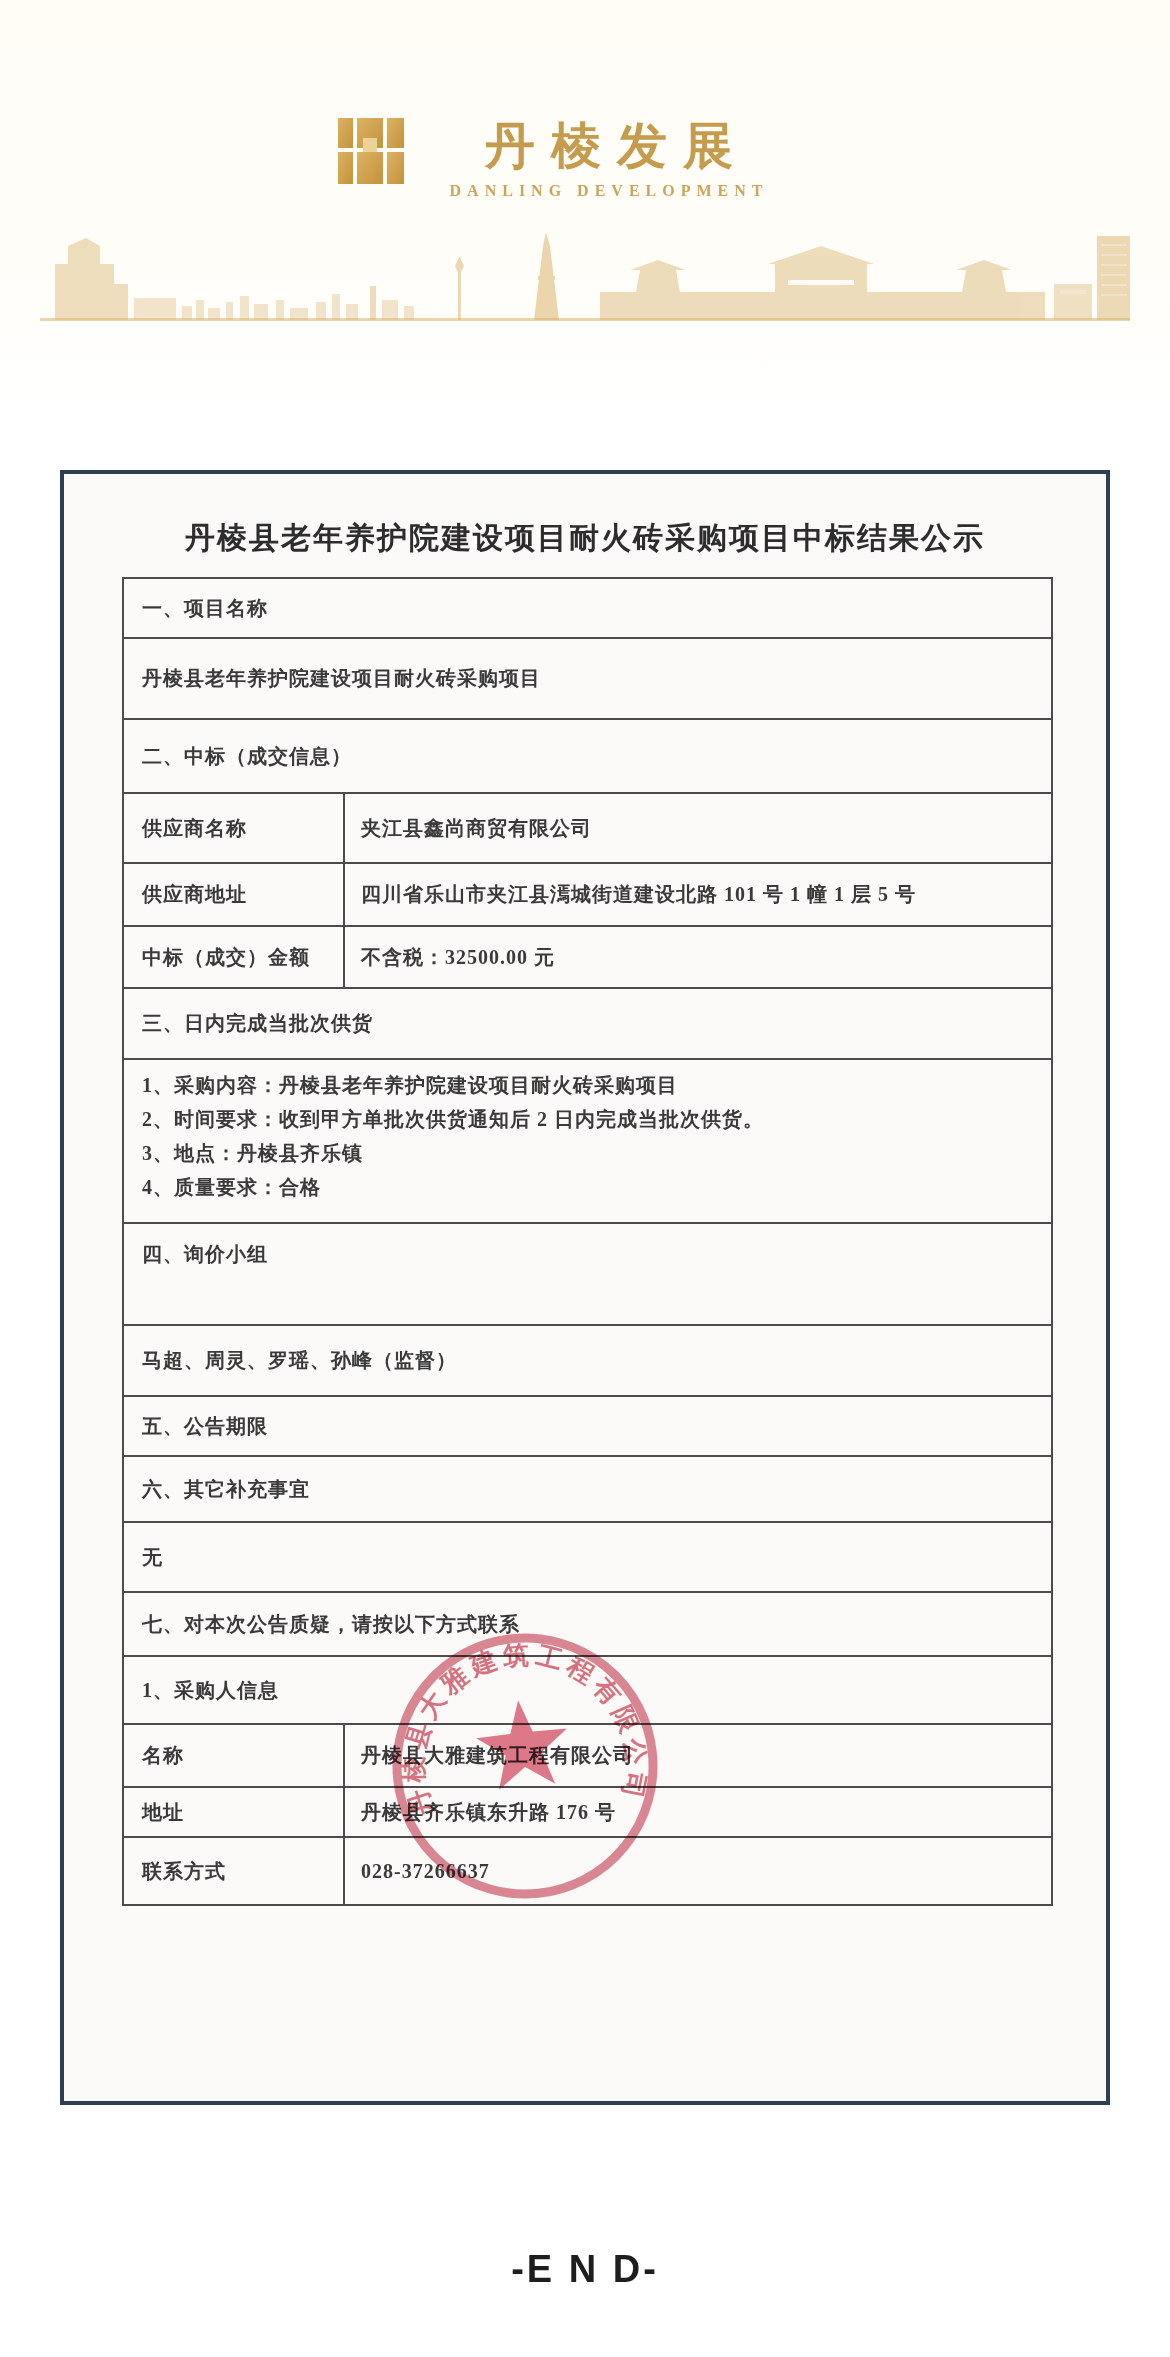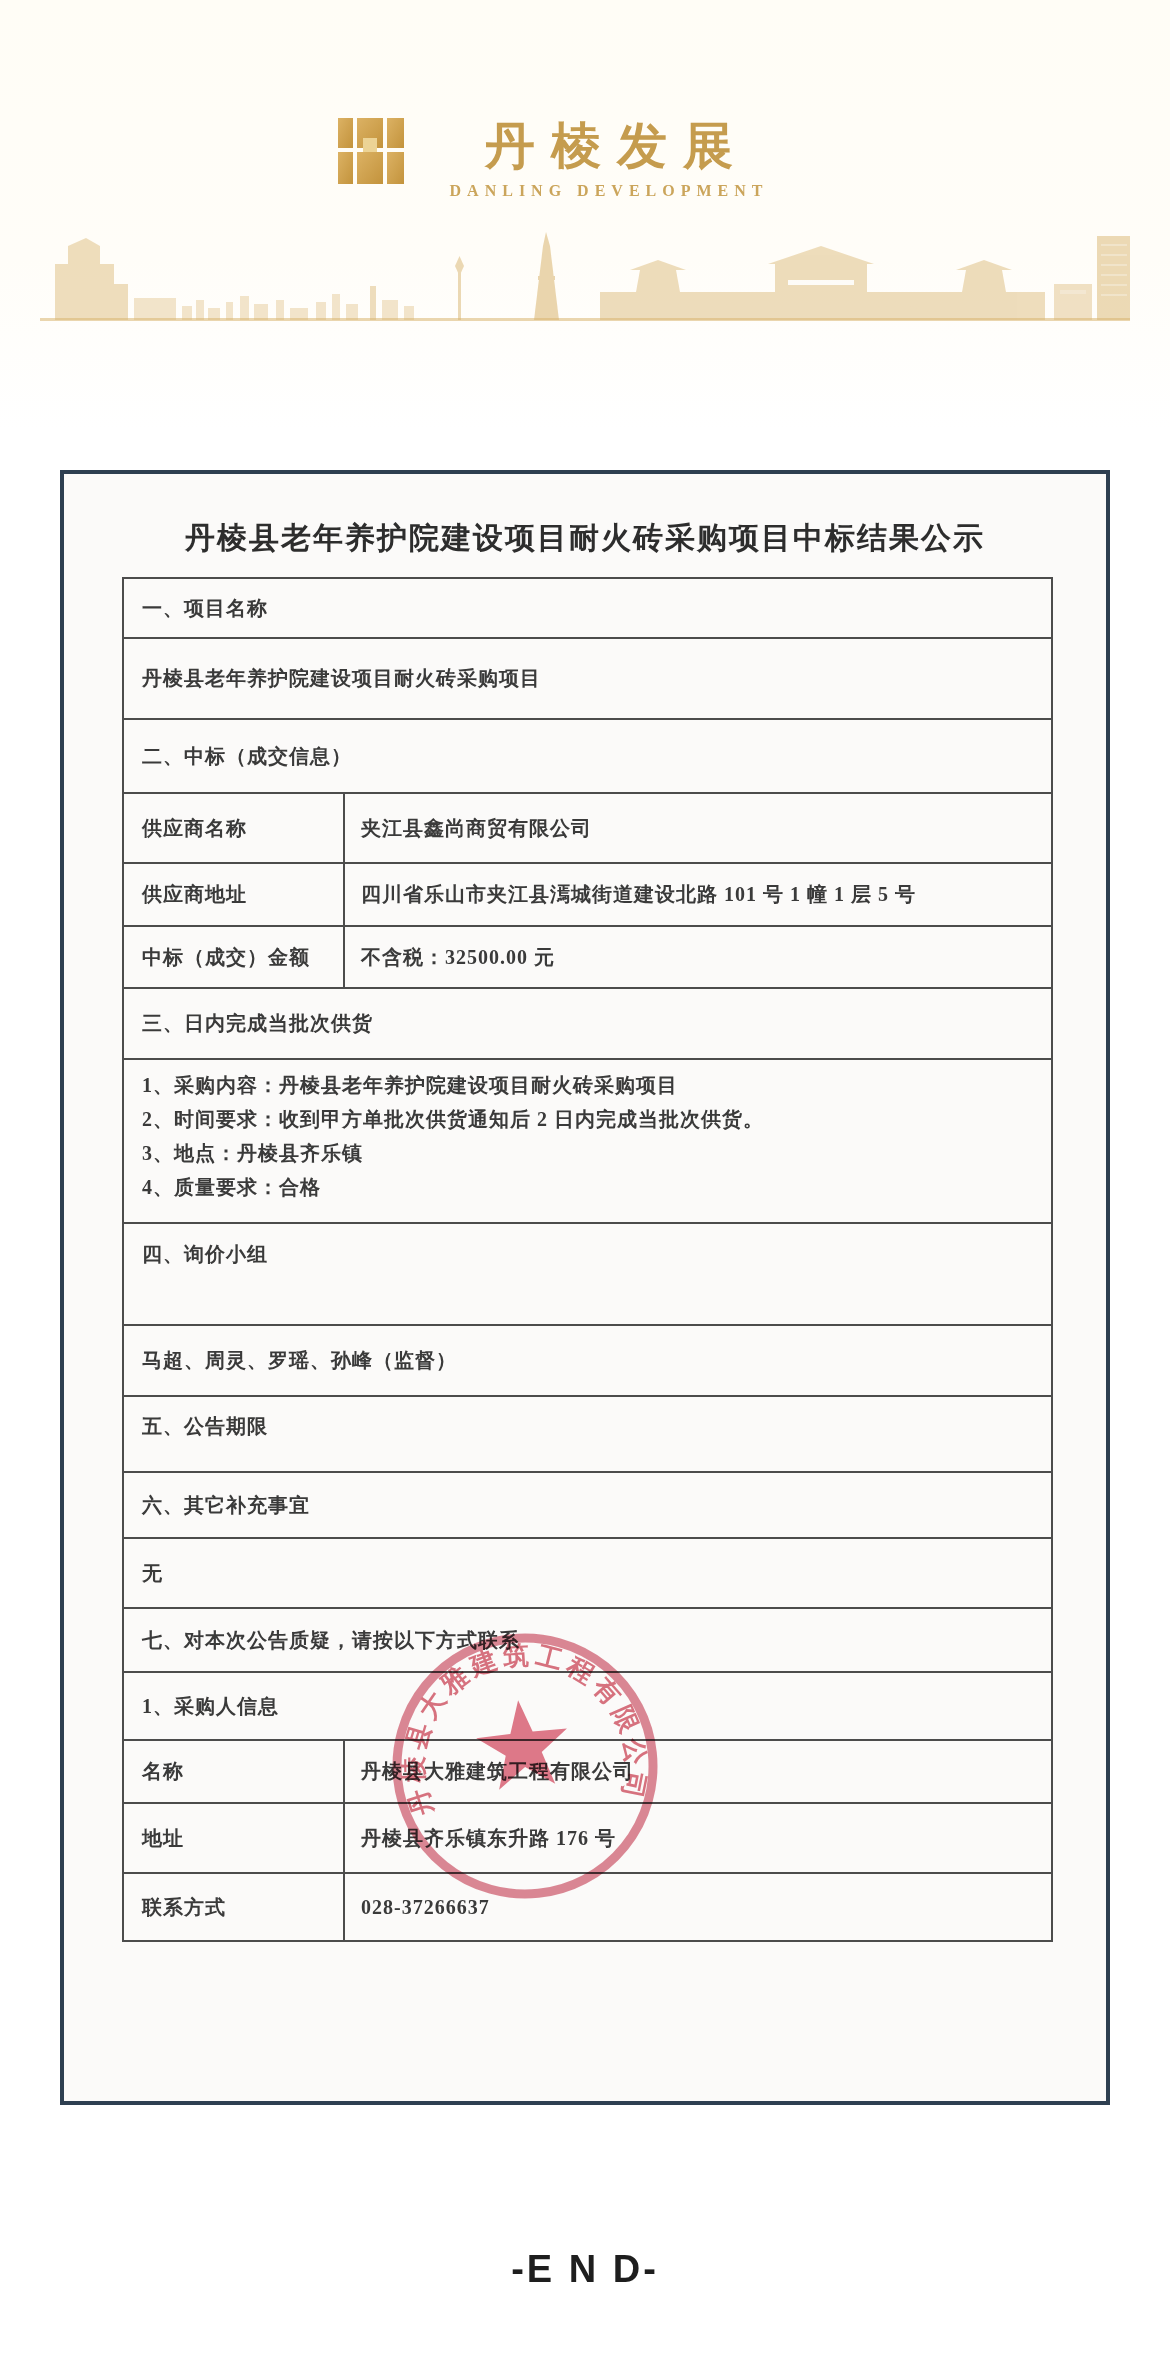--- a/index.html
+++ b/index.html
@@ -186,37 +186,37 @@
         </div>
         <div class="t-row section" style="height: 62px;">
           <div class="cell-full">四、询价小组</div>
         </div>
         <div class="t-row value" style="height: 71px; margin-top: 40px;">
           <div class="cell-full">马超、周灵、罗瑶、孙峰（监督）</div>
         </div>
         <div class="t-row section" style="height: 60px;">
           <div class="cell-full">五、公告期限</div>
         </div>
-        <div class="t-row section" style="height: 66px; margin-top: 16px;">
+        <div class="t-row section" style="height: 66px;">
           <div class="cell-full">六、其它补充事宜</div>
         </div>
         <div class="t-row value" style="height: 70px;">
           <div class="cell-full">无</div>
         </div>
         <div class="t-row section" style="height: 64px;">
           <div class="cell-full">七、对本次公告质疑，请按以下方式联系</div>
         </div>
         <div class="t-row section" style="height: 68px;">
           <div class="cell-full">1、采购人信息</div>
         </div>
         <div class="t-row pair" style="height: 63px;">
           <div class="cell-label">名称</div>
           <div class="cell-pairvalue">丹棱县大雅建筑工程有限公司</div>
         </div>
-        <div class="t-row pair" style="height: 70px; justify-content: flex-end;">
+        <div class="t-row pair" style="height: 50px; justify-content: flex-end;">
           <div class="cell-label">地址</div>
           <div class="cell-pairvalue">丹棱县齐乐镇东升路 176 号</div>
         </div>
         <div class="t-row pair" style="height: 68px;">
           <div class="cell-label">联系方式</div>
           <div class="cell-pairvalue">028-37266637</div>
         </div>
       </div>
   </div>
 

